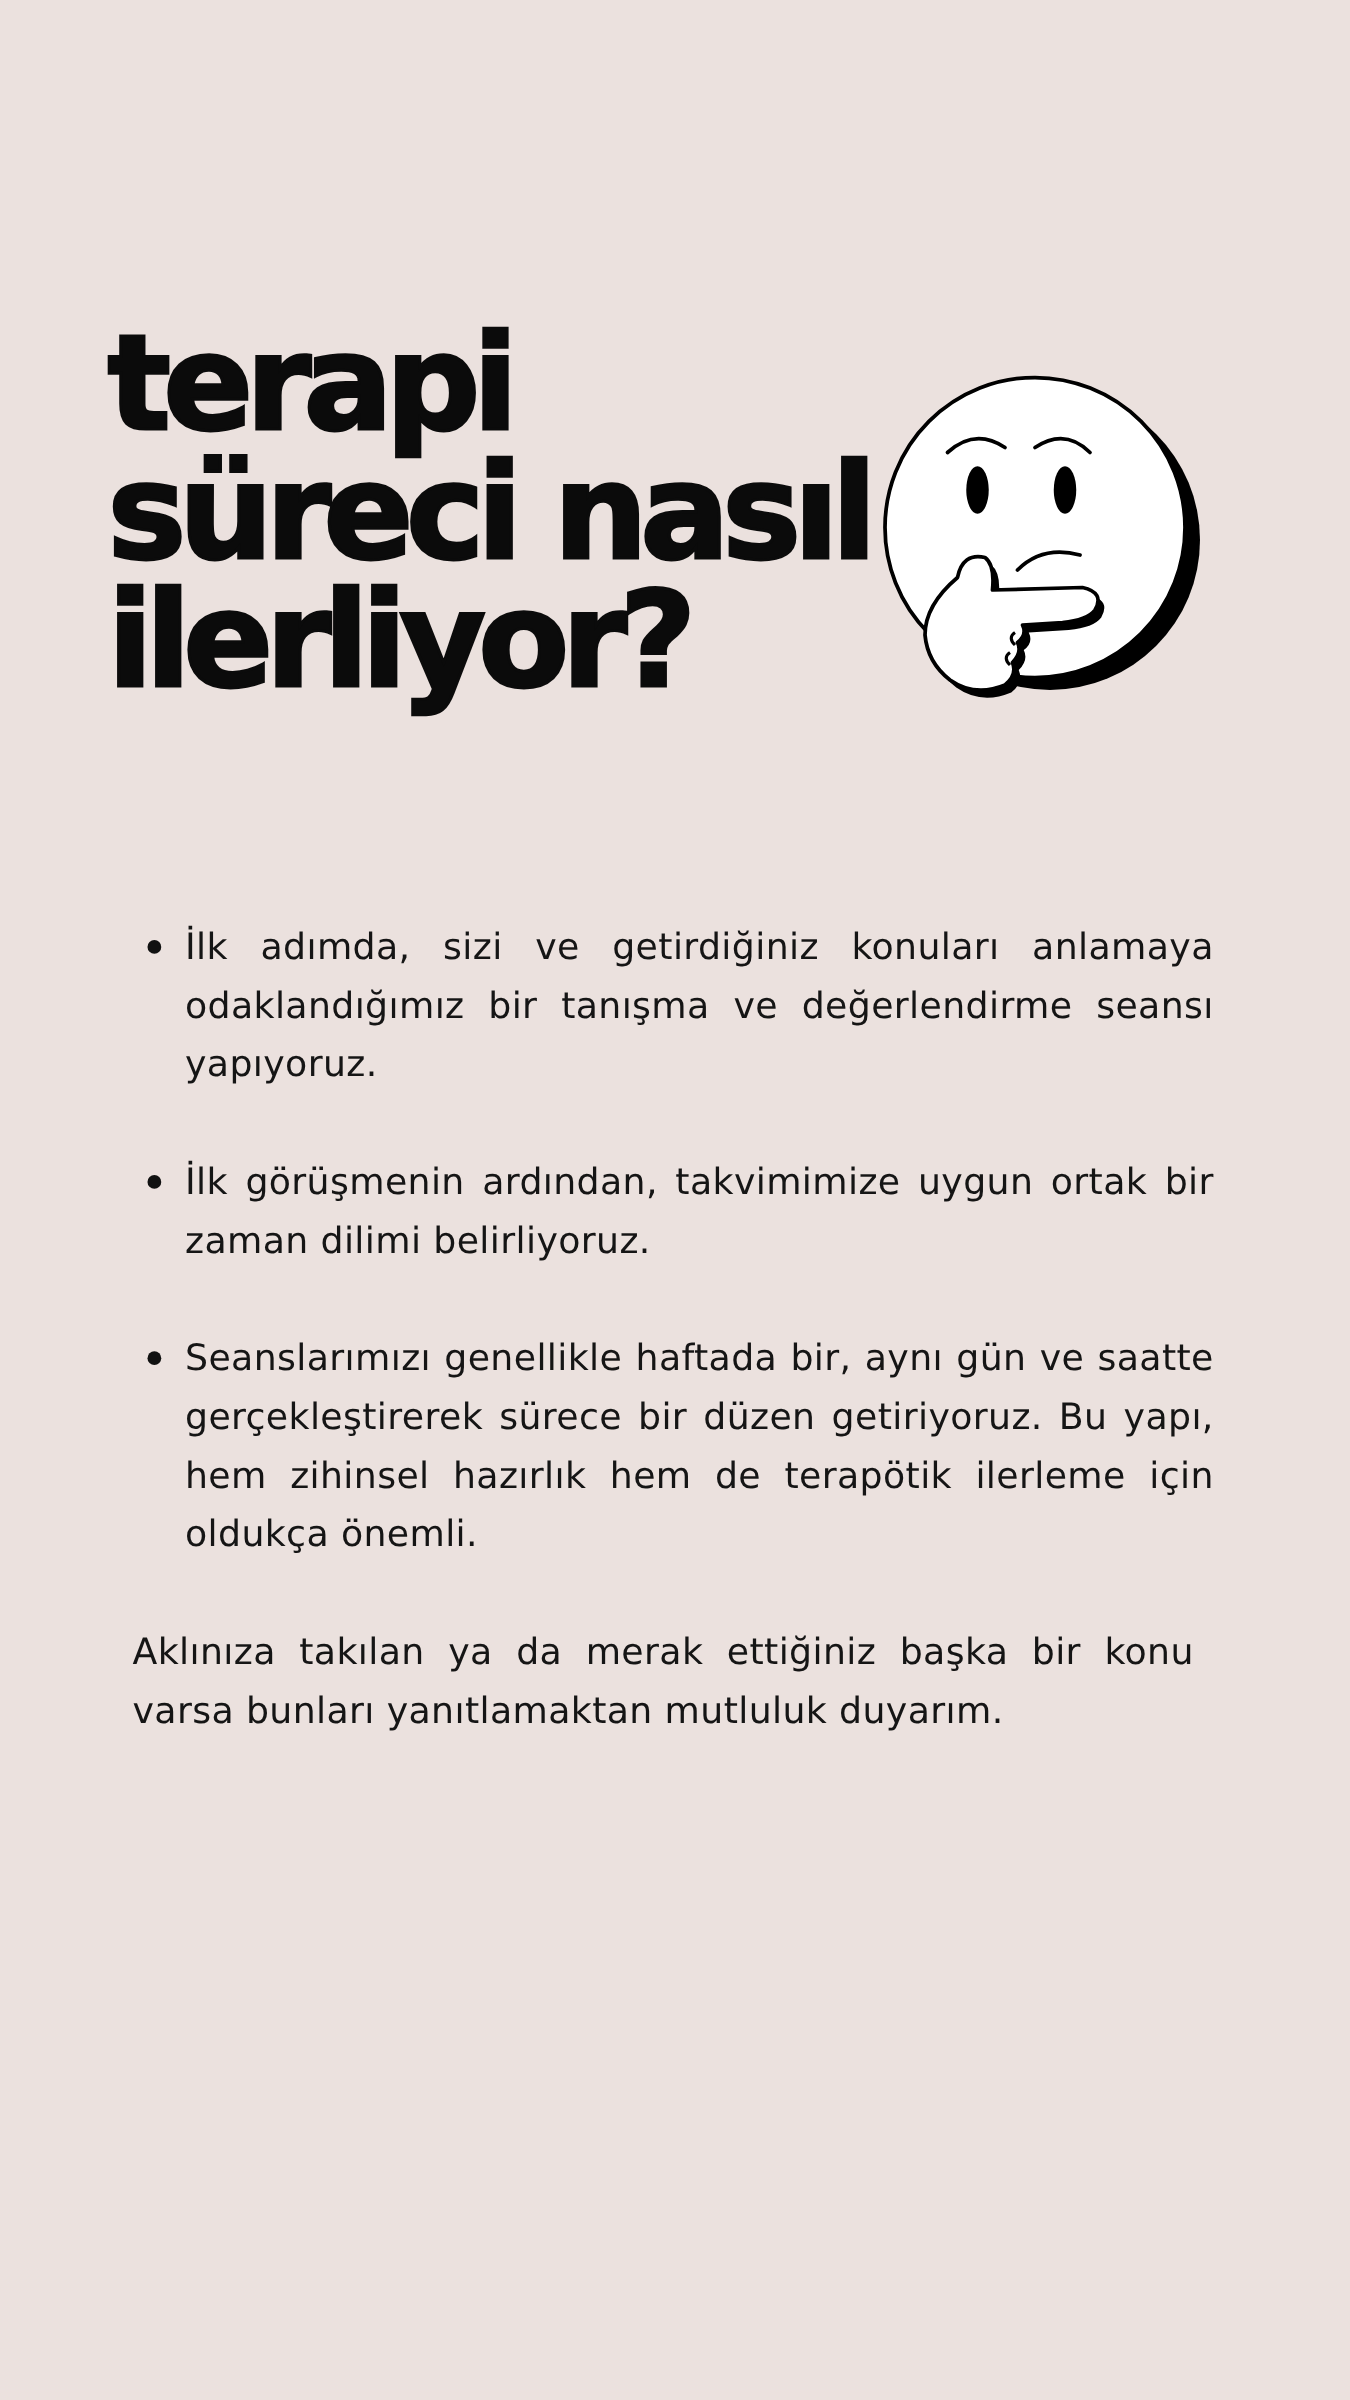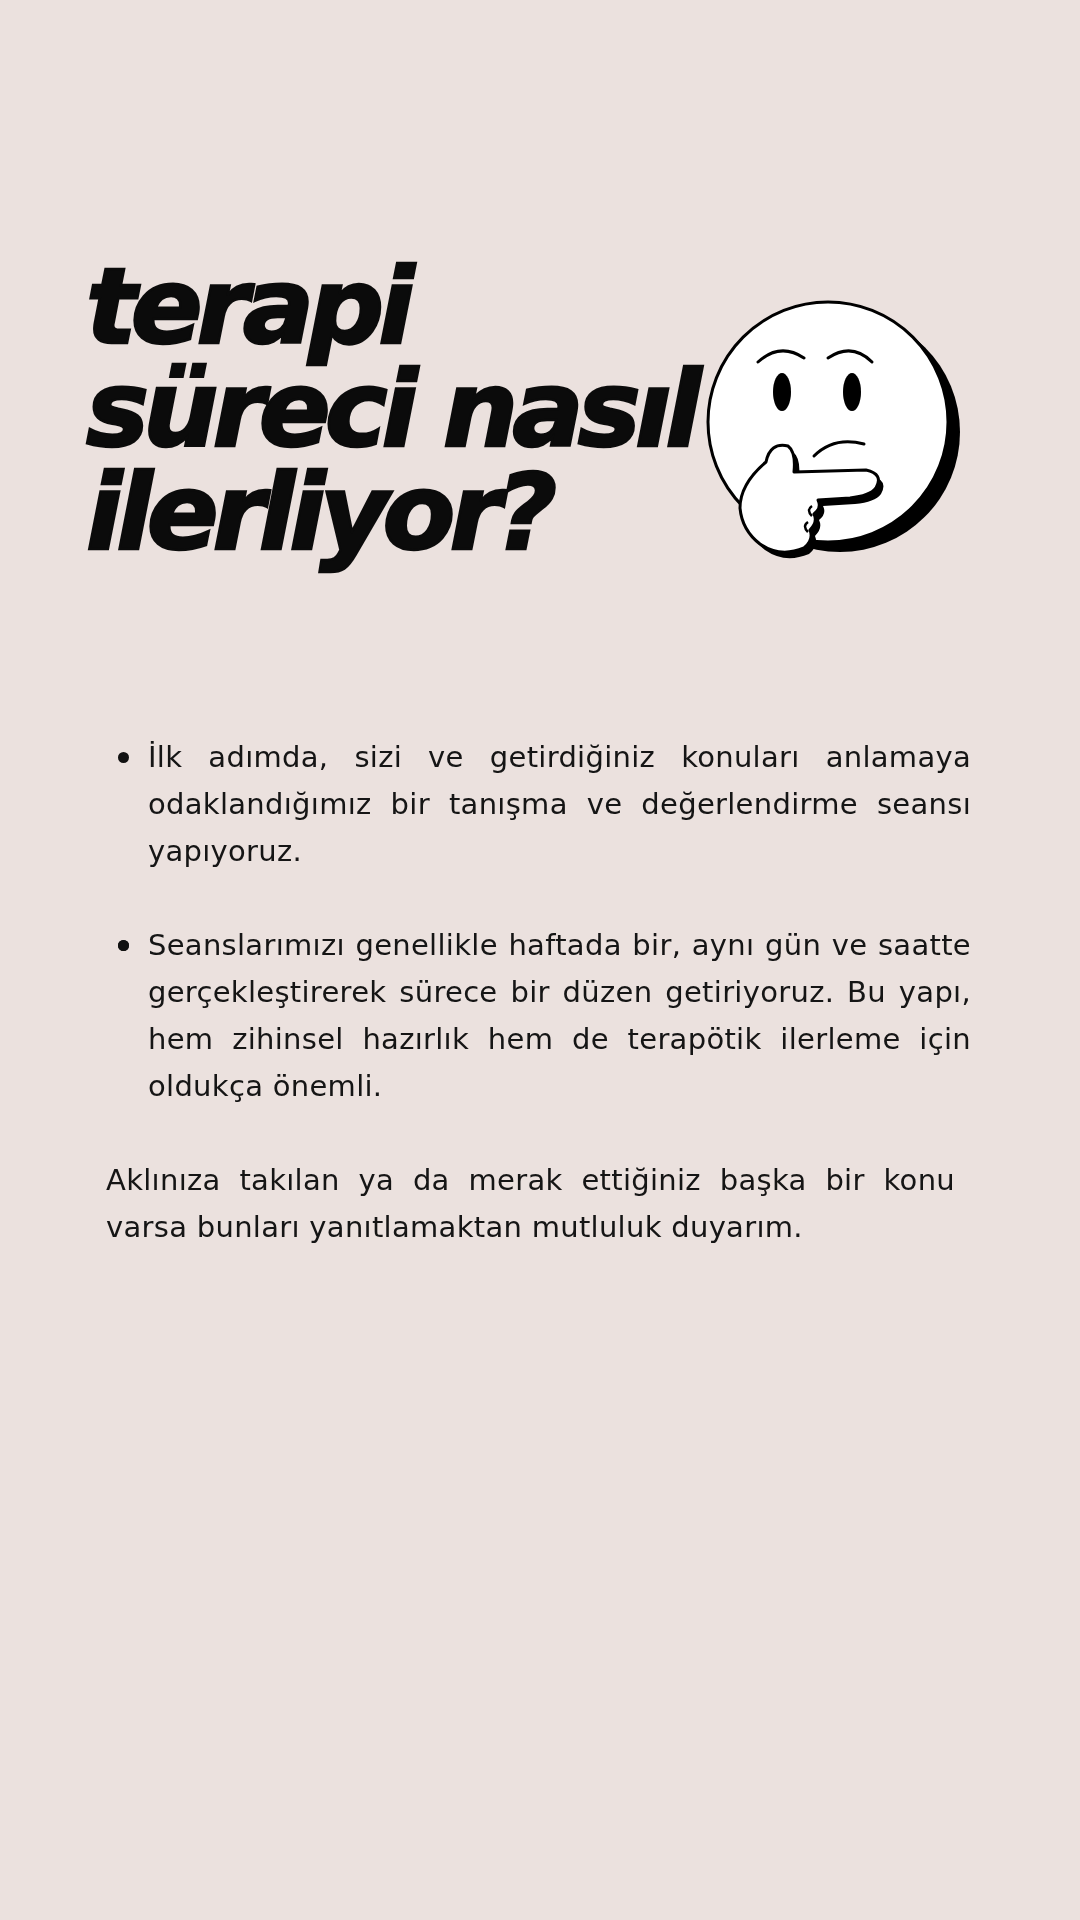--- a/index.html
+++ b/index.html
@@ -19,21 +19,20 @@
       position: absolute;
       left: 86px;
       top: 255px;
       margin: 0;
       font-family: "DejaVu Sans", sans-serif;
       font-weight: 900;
       font-size: 106px;
       line-height: 103px;
       letter-spacing: -6px;
       color: #0b0b0b;
-      font-style: italic;
       -webkit-text-stroke: 2.5px #0b0b0b;
     }
     .heading span {
       display: block;
       white-space: nowrap;
     }
     .emoji {
       position: absolute;
       left: 700px;
       top: 294px;
@@ -109,20 +108,21 @@
 </div>
 
 <div class="content">
   <ul class="bullets">
     <li class="bullet-item">
       <span class="bullet-dot"></span>
       <span>İlk adımda, sizi ve getirdiğiniz konuları anlamaya odaklandığımız bir tanışma ve değerlendirme seansı yapıyoruz.</span>
     </li>
     <li class="bullet-item">
       <span class="bullet-dot"></span>
+      <span>İlk görüşmenin ardından, takvimimize uygun ortak bir zaman dilimi belirliyoruz.</span>
     </li>
     <li class="bullet-item">
       <span class="bullet-dot"></span>
       <span>Seanslarımızı genellikle haftada bir, aynı gün ve saatte gerçekleştirerek sürece bir düzen getiriyoruz. Bu yapı, hem zihinsel hazırlık hem de terapötik ilerleme için oldukça önemli.</span>
     </li>
   </ul>
   <p class="closing">Aklınıza takılan ya da merak ettiğiniz başka bir konu varsa bunları yanıtlamaktan mutluluk duyarım.</p>
 </div>
 
 </body></html>

